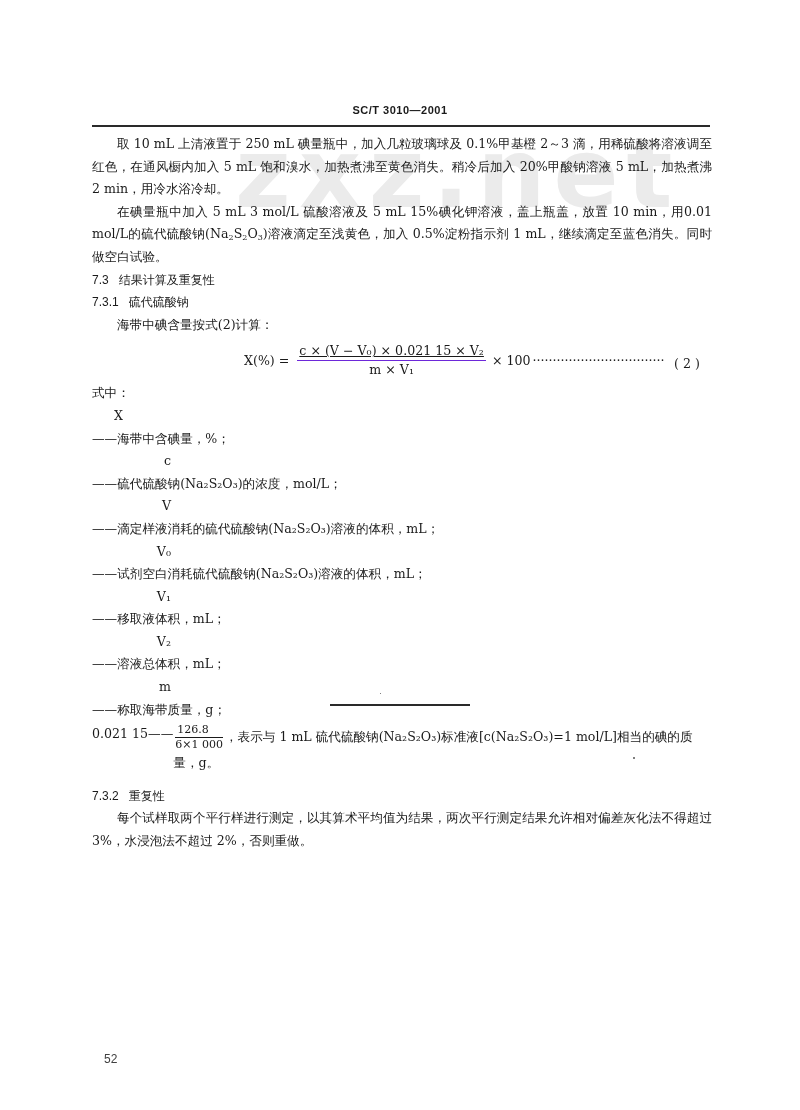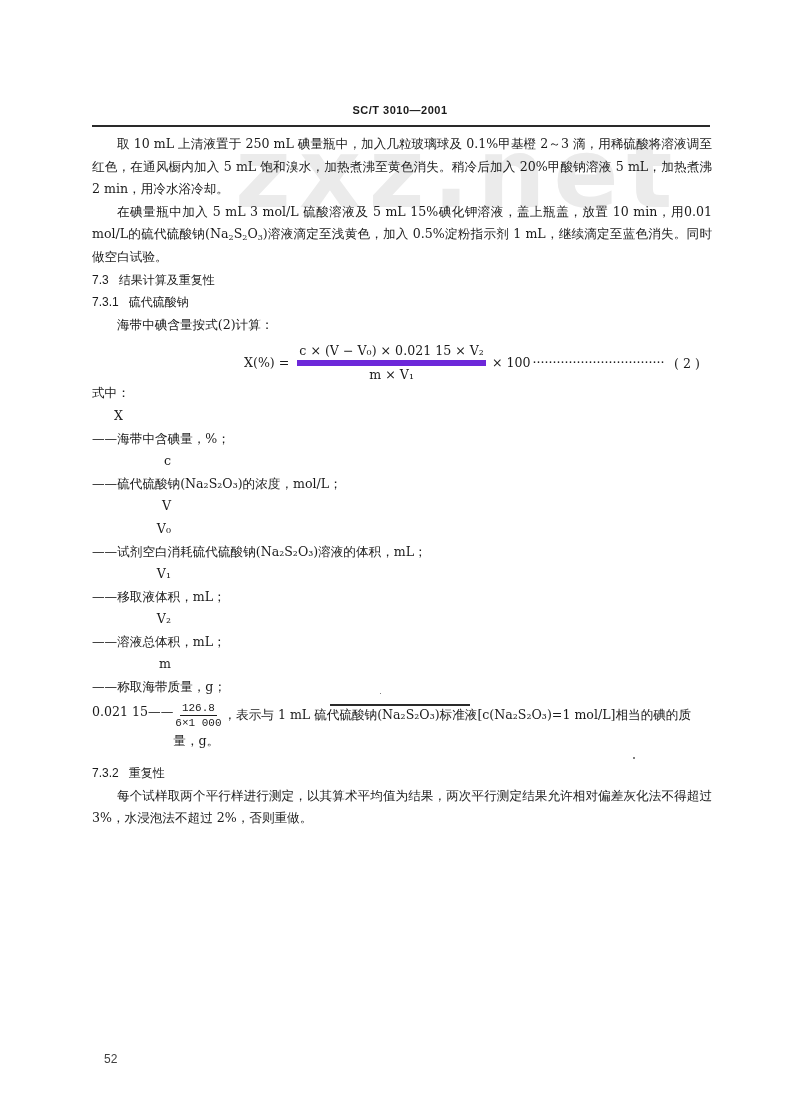--- a/index.html
+++ b/index.html
@@ -12,35 +12,35 @@
        font-family:"Liberation Sans","DejaVu Sans",sans-serif;font-size:11px;font-weight:bold;letter-spacing:0.5px;z-index:1;}
   .hrule{position:absolute;left:92px;top:125px;width:618px;height:2px;background:#2a2a2a;z-index:1;}
   .content{position:absolute;left:92px;top:133px;width:620px;font-size:12.6px;line-height:22.6px;z-index:1;}
   .p{margin:0;text-indent:25px;text-align:justify;}
   .p.noind{text-indent:0;}
   .h{margin:0;font-family:"DejaVu Sans","Liberation Sans",sans-serif;font-size:12px;}
   .h .num{font-family:"Liberation Sans","DejaVu Sans",sans-serif;margin-right:10px;}
   .formula-line{position:relative;height:44px;margin-top:2px;}
   .formula{position:absolute;left:152px;top:4px;display:flex;align-items:center;font-style:normal;white-space:nowrap;}
   .frac{display:inline-flex;flex-direction:column;align-items:center;margin:0 4px;}
-  .frac .num-row{padding:0 2px;border-bottom:6px solid #6d28d9;line-height:18px;}
+  .frac .num-row{padding:0 2px;border-bottom:1px solid #6d28d9;line-height:18px;text-decoration:underline;}
   .frac .den-row{line-height:18px;}
   .formula .lhs{margin-right:4px;}
   .formula .rhs{margin-left:2px;}
   .formula .dots{letter-spacing:0px;margin-left:2px;}
   .eqno{position:absolute;left:582px;top:15px;}
   sub{font-size:8px;vertical-align:-2px;line-height:0;}
   .legend{margin:0;}
   .legend-row{display:flex;line-height:22.6px;flex-direction:column;}
   .legend-row .sym{width:79px;text-align:right;white-space:nowrap;}
   .legend-row .desc{white-space:nowrap;}
   .const-row{display:flex;margin-top:2px;}
   .const-row .sym{white-space:nowrap;}
   .const-row .body{width:520px;}
-  .smallfrac{display:inline-flex;flex-direction:column;align-items:center;vertical-align:middle;font-size:11px;line-height:14px;margin:0 2px;font-family:Liberation Mono, monospace;}
+  .smallfrac{display:inline-flex;flex-direction:column;vertical-align:middle;font-size:11px;line-height:14px;margin:0 2px;}
   .smallfrac .n{border-bottom:1px solid #1a1a1a;padding:0 2px;}
   .endrule{position:absolute;left:330px;top:704px;width:140px;height:2px;background:#2a2a2a;z-index:1;}
   .pagenum{position:absolute;left:104px;top:1052px;font-family:"Liberation Sans","DejaVu Sans",sans-serif;font-size:12px;color:#404040;z-index:1;}
   .speck{position:absolute;width:2px;height:2px;background:#555;border-radius:1px;}
 </style>
 </head>
 <body>
 
 <div class="page">
 
@@ -83,20 +83,21 @@
         <span style="width:48px;white-space:nowrap;">式中：</span>
         <span class="sym" style="width:31px;">X</span>
         <span class="desc">——海带中含碘量，%；</span>
       </div>
       <div class="legend-row">
         <span class="sym">c</span>
         <span class="desc">——硫代硫酸钠(Na₂S₂O₃)的浓度，mol/L；</span>
       </div>
       <div class="legend-row">
         <span class="sym">V</span>
+        <span class="desc">——滴定样液消耗的硫代硫酸钠(Na₂S₂O₃)溶液的体积，mL；</span>
       </div>
       <div class="legend-row">
         <span class="sym">V₀</span>
         <span class="desc">——试剂空白消耗硫代硫酸钠(Na₂S₂O₃)溶液的体积，mL；</span>
       </div>
       <div class="legend-row">
         <span class="sym">V₁</span>
         <span class="desc">——移取液体积，mL；</span>
       </div>
       <div class="legend-row">

